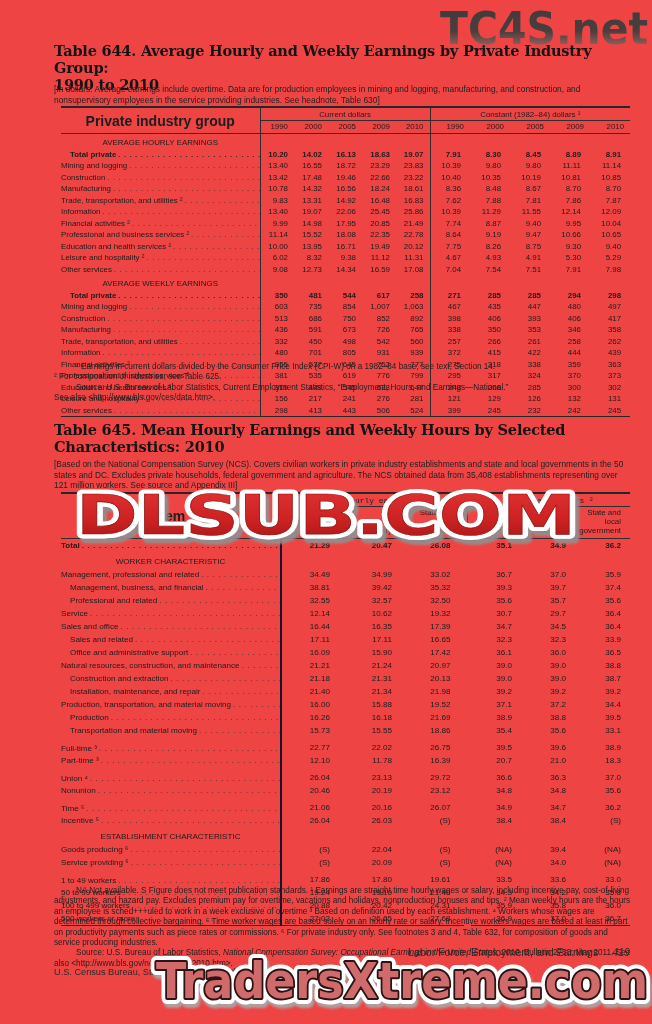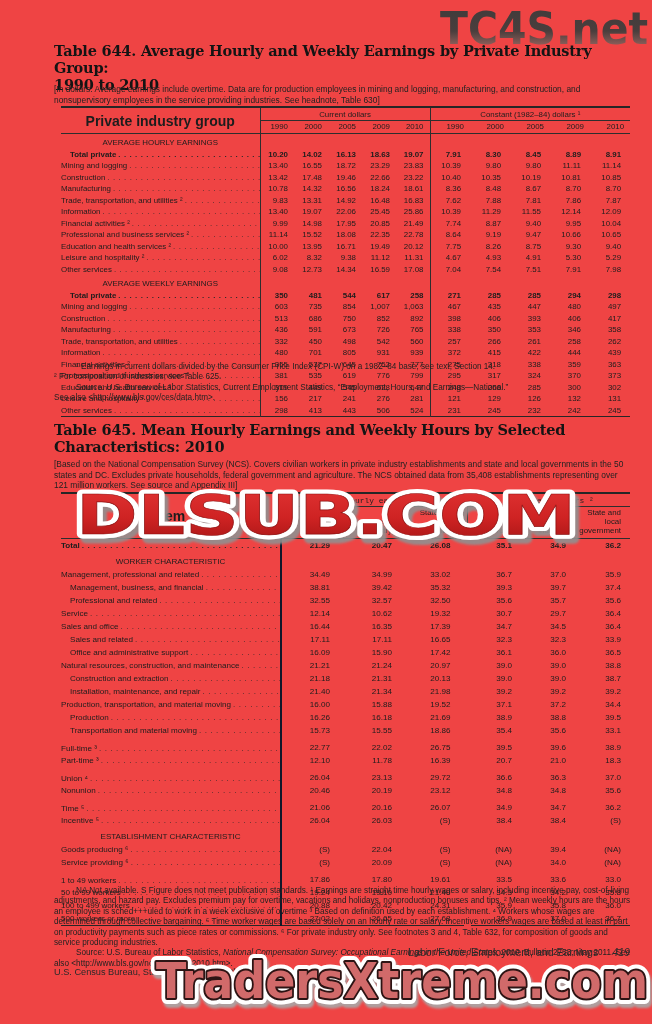--- a/index.html
+++ b/index.html
@@ -527,21 +527,21 @@
               <div class="cellflex">
                 <span class="lbl">Other services</span>
                 <span class="dots"></span>
               </div>
             </td>
             <td class="num">298</td>
             <td class="num">413</td>
             <td class="num">443</td>
             <td class="num">506</td>
             <td class="num">524</td>
-            <td class="num">231</td>
+            <td class="num">399</td>
             <td class="num">245</td>
             <td class="num">232</td>
             <td class="num">242</td>
             <td class="num">245</td>
           </tr>
         </tbody>
     </table>
   </div>
 
   <div class="fnblock" id="fn644">

